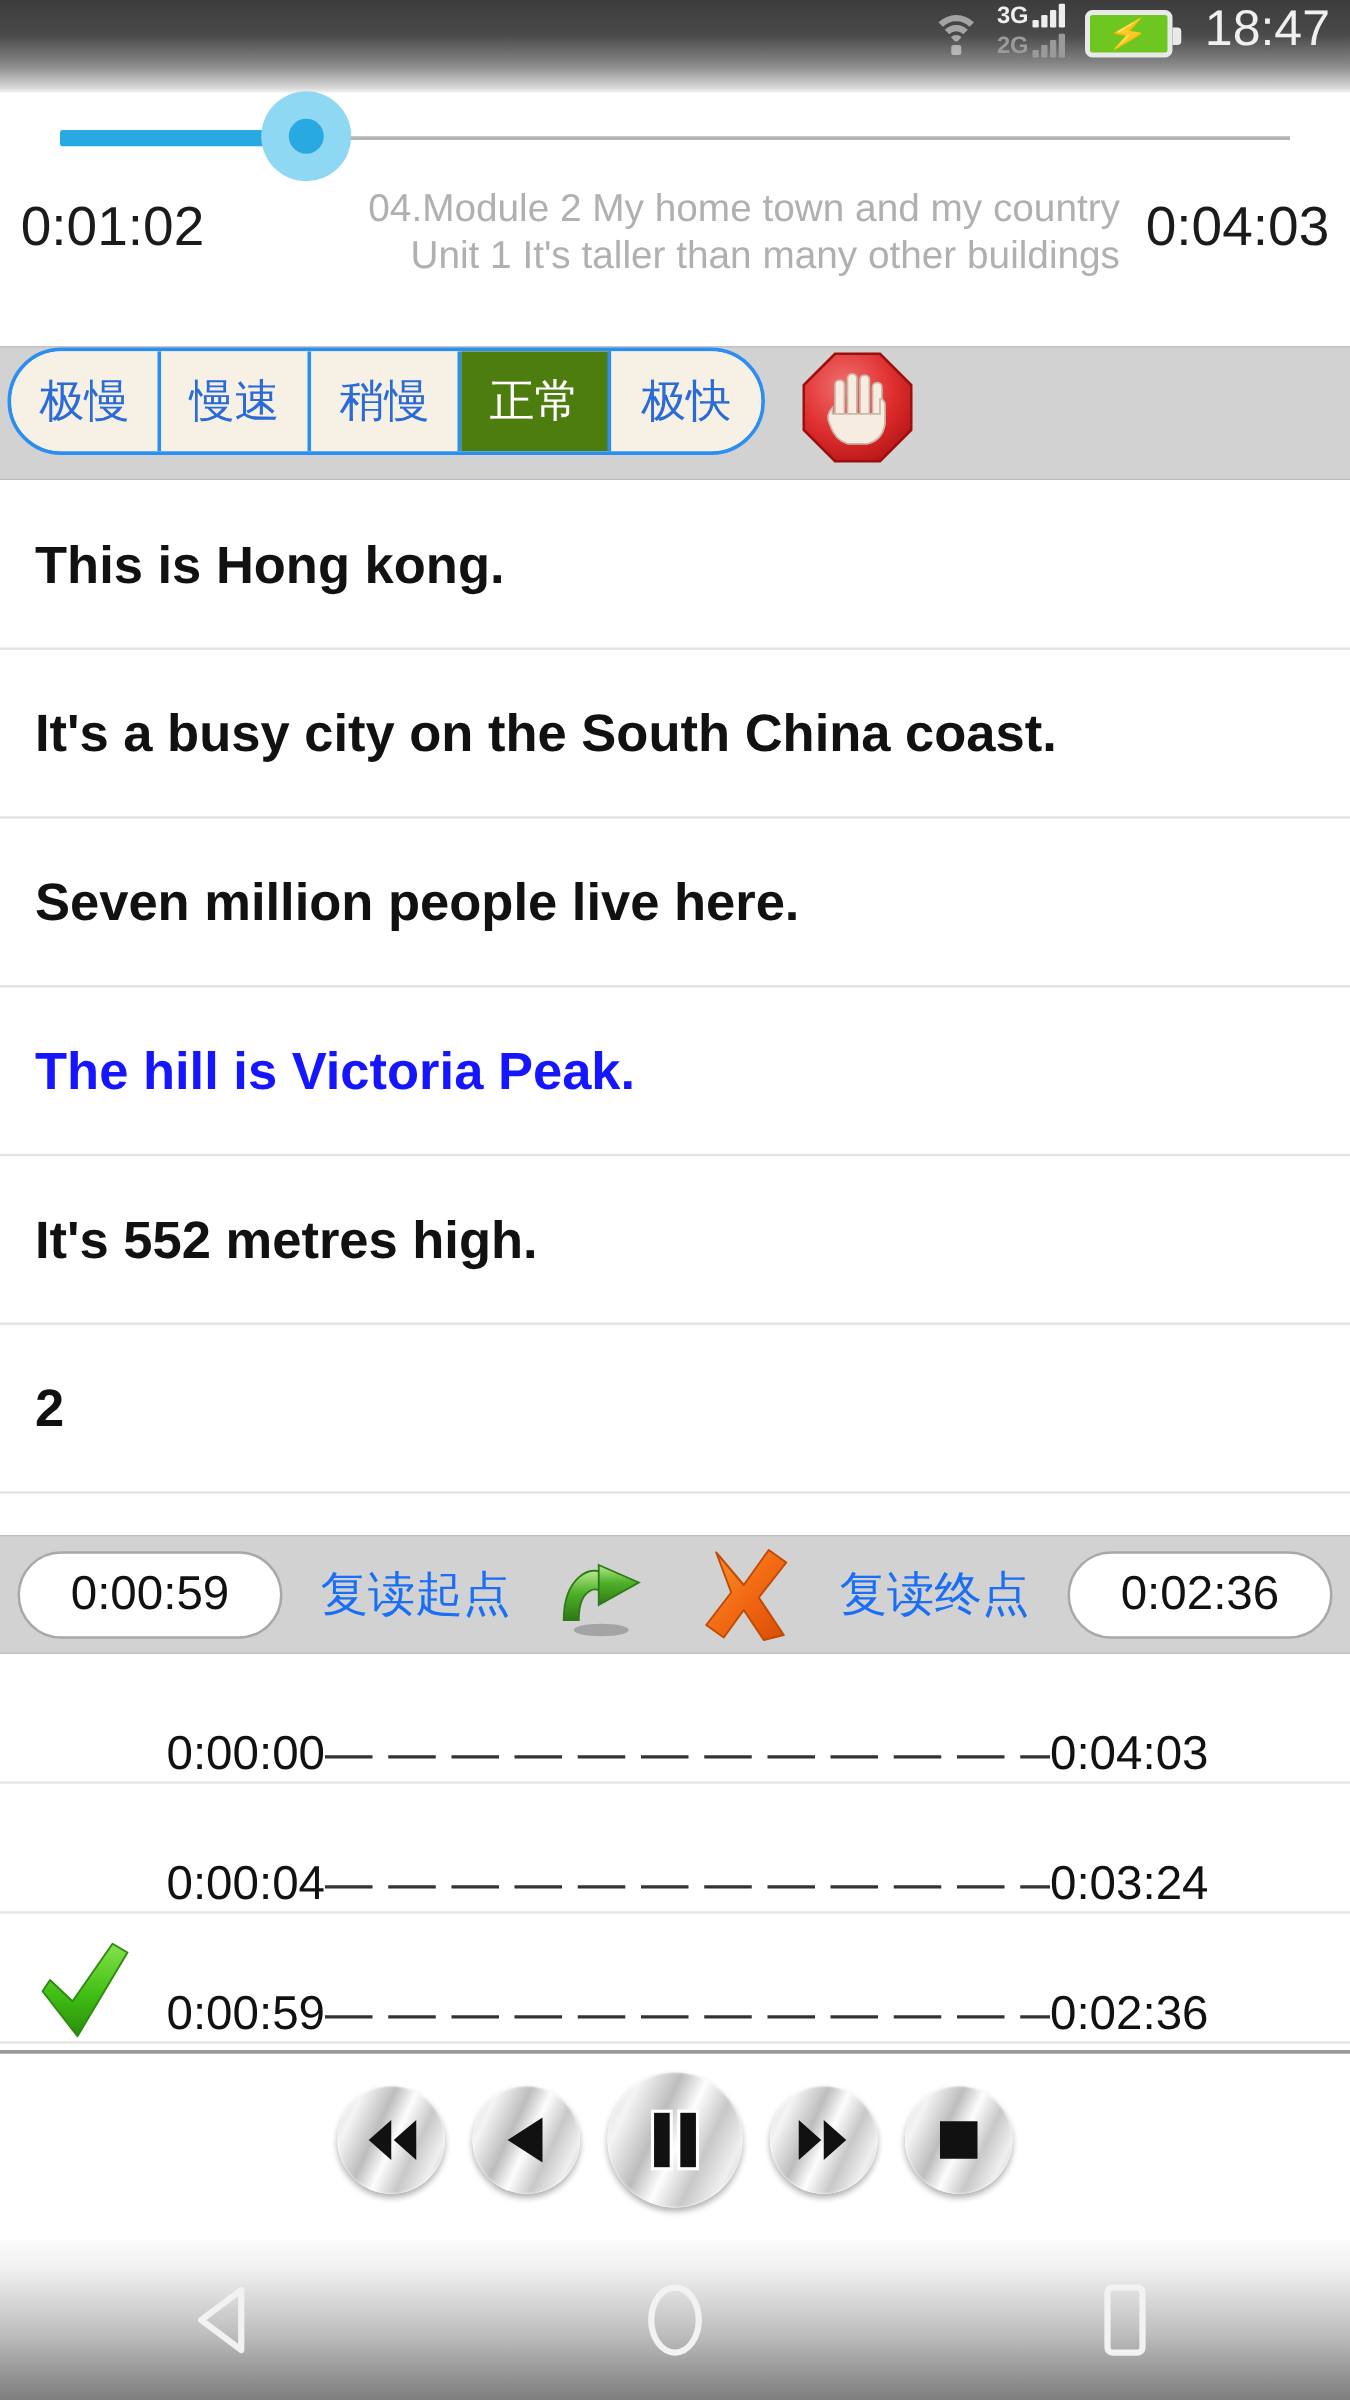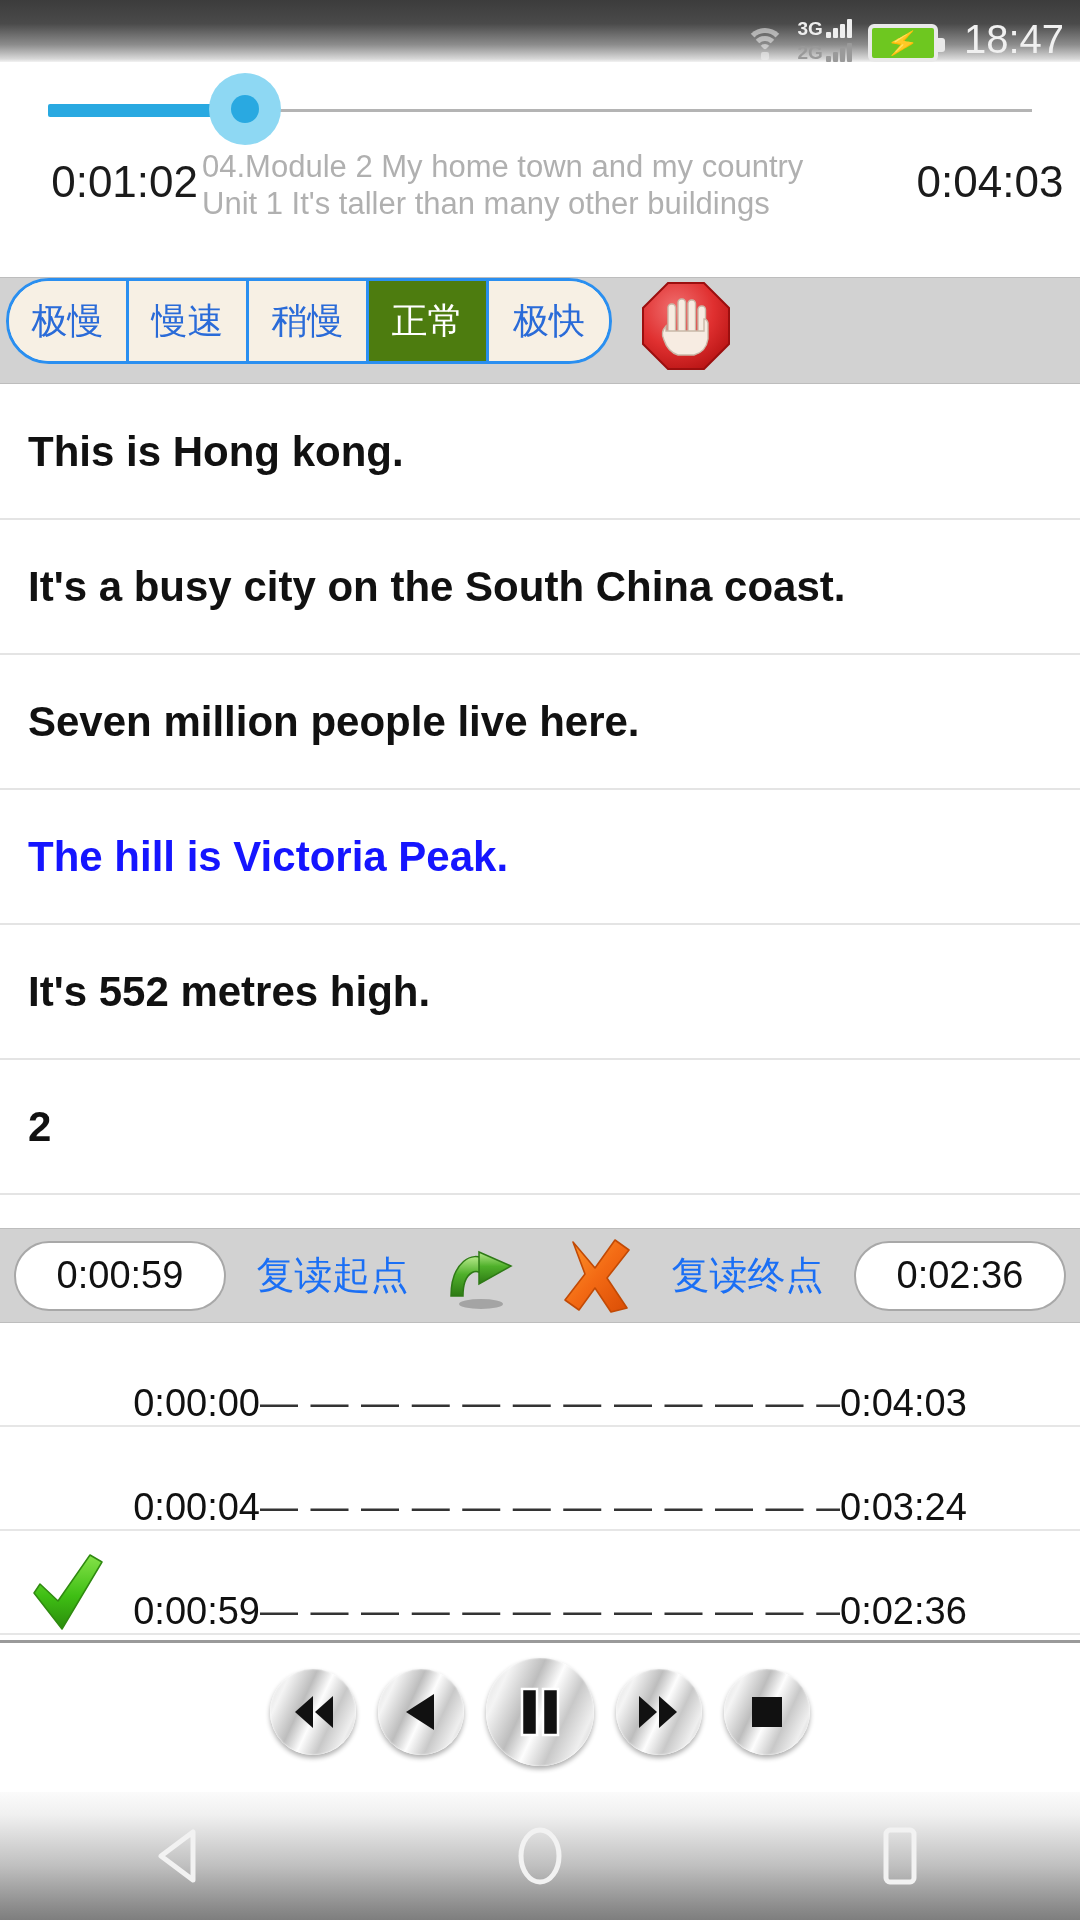--- a/index.html
+++ b/index.html
@@ -7,23 +7,23 @@
     width: 1080px; height: 1920px;
     font-family: "Liberation Sans", sans-serif;
     background: #ffffff;
     overflow: hidden;
   }
   body { position: relative; }
 
   
   .statusbar {
     position: absolute; top: 0; left: 0;
-    width: 1080px; height: 62px;
+    width: 1080px; height: 74px;
     background: linear-gradient(to bottom, #3c3c3c 0%, #4a4a4a 38%, #8c8c8c 72%, #d8d8d8 95%, #f2f2f2 100%);
-    display: flex; align-items: flex-end; justify-content: flex-end;
+    display: flex; align-items: flex-start; justify-content: flex-end;
     padding-right: 16px;
   }
   .sb-icons { display: flex; align-items: flex-end; gap: 10px; height: 46px; }
 
   .wifi-icon { position: relative; width: 46px; height: 40px; opacity: .55; }
   .wifi-icon i {
     position: absolute; left: 50%; transform: translateX(-50%);
     border: 5px solid #f2f2f2; border-bottom-color: transparent;
     border-left-color: transparent; border-right-color: transparent;
     border-radius: 50%;
@@ -61,23 +61,23 @@
   .thumb-halo { position:absolute; top:11px; width:72px; height:72px; border-radius:50%;
      background:#8ed8f3; }
   .thumb { position:absolute; top:33px; width:28px; height:28px; border-radius:50%;
      background:#29a9e1; }
 
   
   .titlerow { position:absolute; top:148px; left:0; width:1080px; height:78px;
      display:flex; align-items:flex-start; }
   .tm { font-size:44px; color:#1b1b1b; line-height:52px; white-space:nowrap;
      font-family:"Liberation Sans", sans-serif; }
-  .tm.left { width:180px; text-align:right; padding-top:8px;margin-left:18px;}
+  .tm.left { width:180px; text-align:center; padding-top:8px;}
   .tm.right{ width:180px; text-align:center; padding-top:8px;}
-  .track-title { flex:1; text-align:left; color:#b0b0b0; font-size:31px;
+  .track-title { flex:1; text-align:right; color:#b0b0b0; font-size:31px;
      line-height:37px; padding:0 4px; }
 
   
   .speedbar { position:absolute; top:277px; left:0; width:1080px; height:107px;
      background:#d2d2d2; border-top:1px solid #bdbdbd; border-bottom:1px solid #bdbdbd;
      display:flex; align-items:flex-start; padding:0 6px; }
   .seg { display:flex; height:86px; border:3px solid #2a8ff0; border-radius:44px;
      overflow:hidden; background:#f7f0e4; }
   .seg .btn { width:120px; display:flex; align-items:center; justify-content:center;
      font-size:36px; color:#2a6bd8; background:#f7f0e4;

